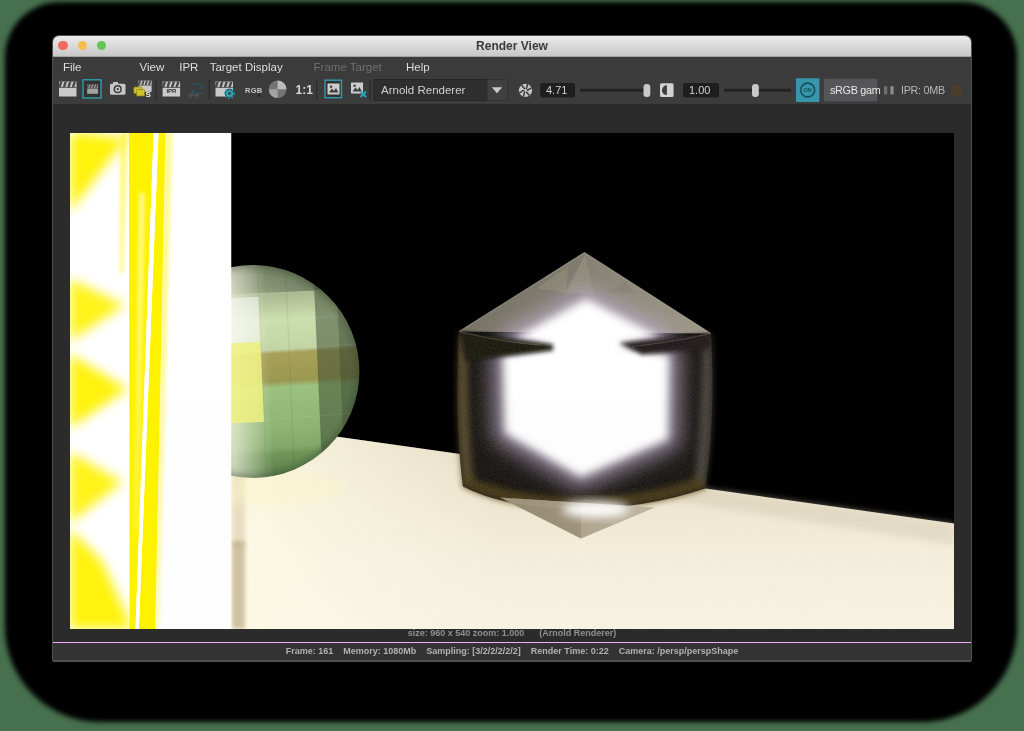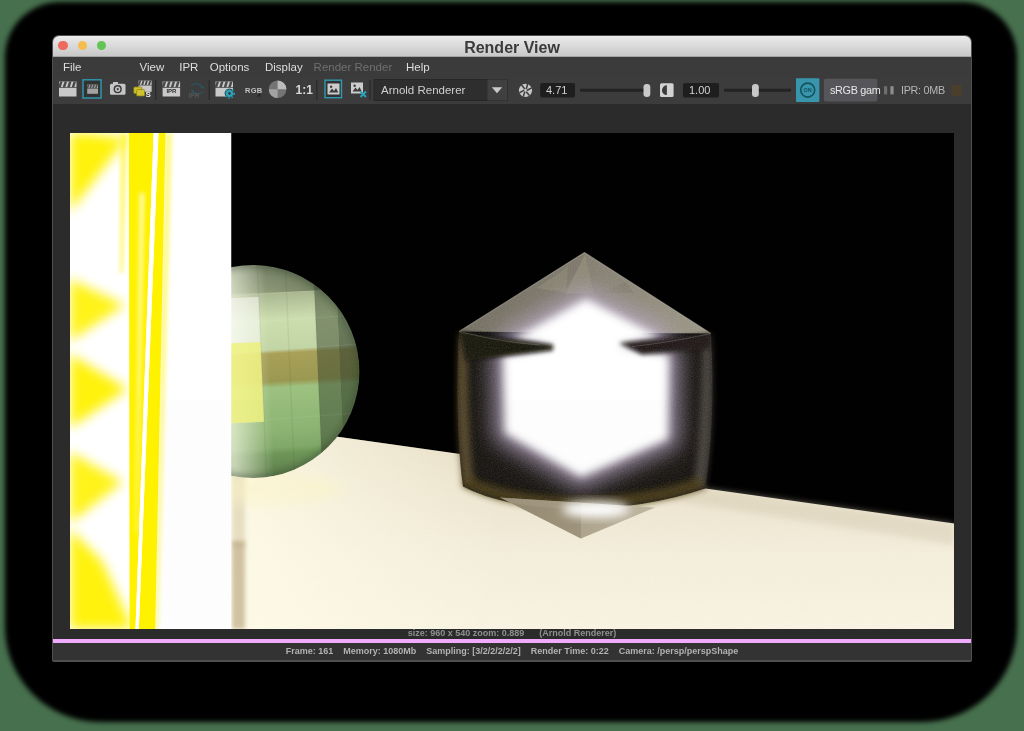--- a/index.html
+++ b/index.html
@@ -6,51 +6,51 @@
   body{width:1024px;height:731px;background:#47704e;overflow:hidden;position:relative;
        font-family:"Liberation Sans", sans-serif;}
   #blob{position:absolute;left:5px;top:2px;width:1012px;height:720px;background:#000;
         border-radius:55px 55px 95px 95px;filter:blur(2.5px);}
   #win{position:absolute;left:52px;top:35px;width:920px;height:627px;box-sizing:border-box;
        border:1px solid #4f4f4f;border-bottom-width:2px;border-radius:7px 7px 2px 2px;
        background:#2b2b2b;overflow:hidden;}
   #titlebar{position:absolute;left:0;top:0;width:100%;height:20px;
         background:linear-gradient(#ecebeb,#d3d2d2 70%,#c9c8c8);border-bottom:1px solid #a5a4a4;}
   .tl{position:absolute;top:4.5px;width:9.5px;height:9.5px;border-radius:50%;}
-  #titlebar .t{position:absolute;left:0;right:0;top:2.5px;text-align:center;font-size:16px;
+  #titlebar .t{position:absolute;left:0;right:0;top:2.5px;text-align:center;font-size:12px;
         font-weight:600;color:#3b3b3b;}
   #menubar{position:absolute;left:0;top:21px;width:100%;height:21px;background:#3b3b3b;}
   .mi{position:absolute;top:4px;font-size:11.5px;font-weight:500;color:#dedede;white-space:pre;}
   #toolbar{position:absolute;left:0;top:42px;width:100%;height:26px;background:#3c3c3c;}
   #content{position:absolute;left:0;top:68px;width:100%;height:539px;background:#2b2b2b;}
   #render{position:absolute;left:17px;top:28.5px;width:884px;height:496px;}
   #sizeline{position:absolute;left:0;width:100%;top:524px;text-align:center;
         font-size:9px;font-weight:bold;color:#909090;white-space:pre;}
   #statusbar{position:absolute;left:0;bottom:0;width:100%;height:17px;background:#333333;
-        border-top:4px solid #f0abfc;text-align:center;font-size:9px;font-weight:bold;
+        border-top:1px solid #f0abfc;text-align:center;font-size:9px;font-weight:bold;
         color:#b2b2b2;line-height:17px;white-space:pre;}
 </style>
 </head>
 <body>
 <div id="blob"></div>
 <div id="win">
   <div id="titlebar">
     <div class="tl" style="left:5.4px;background:#ee6a5e;"></div>
     <div class="tl" style="left:24.5px;background:#f5bd4e;"></div>
     <div class="tl" style="left:43.6px;background:#61c455;"></div>
     <div class="t">Render View</div>
   </div>
   <div id="menubar">
     <div class="mi" style="left:9.9px;text-align:center;">File</div>
     <div class="mi" style="left:40.6px;margin-left:46px;">View</div>
     <div class="mi" style="left:78.1px;margin-top:46px;">Render</div>
     <div class="mi" style="left:126.2px;">IPR</div>
-    <div class="mi" style="left:156.7px;">Options</div>
-    <div class="mi" style="left:212px;">Display</div>
-    <div class="mi" style="left:260.6px;color:#6f6f6f;">Render Render</div>
+    <div class="mi" style="left:156.7px;">Target</div>
+    <div class="mi" style="left:192px;">Display</div>
+    <div class="mi" style="left:260.6px;color:#6f6f6f;">Frame Target</div>
     <div class="mi" style="left:340px;margin-left:13px;">Help</div>
   </div>
   <div id="toolbar">
   <svg width="918" height="26" viewBox="0 0 918 26">
     <defs>
       <g id="clap">
         <rect x="0" y="0.5" width="17.5" height="5.8" fill="#c9c9c9"></rect>
         <path d="M1,0.5 l2.6,0 l-1.8,5.8 l-2.6,0 z M5.5,0.5 l2.6,0 l-1.8,5.8 l-2.6,0 z M10,0.5 l2.6,0 l-1.8,5.8 l-2.6,0 z M14.5,0.5 l2.6,0 l-1.8,5.8 l-2.6,0 z" fill="#4a4a4a"></path>
         <rect x="0" y="7" width="17.5" height="8.5" fill="#c9c9c9"></rect>
       </g>
@@ -327,16 +327,16 @@
           <polygon points="58.9,0 83.6,0 65.5,496 59.6,496"></polygon>
           <polygon points="88.5,0 95.5,0 85.2,496 68.8,496"></polygon>
           <polygon points="95.5,0 102,0 88,496 85.2,496" opacity="0.5" filter="url(#b2)"></polygon>
         </g>
         <polygon points="83.6,0 88.5,0 68.8,496 65.5,496" fill="#ffffff"></polygon>
         <polygon points="70,60 74,60 67,400 66,400" fill="#ffffff" opacity="0.8" filter="url(#b2)"></polygon>
       </g>
 
       <polygon points="160,288.5 884,390.5 884,496 160,496" filter="url(#grain)" opacity="0.05" style="mix-blend-mode:multiply"></polygon>
     </svg>
-    <div id="sizeline">size: 960 x 540 zoom: 0.889      (Arnold Renderer)</div>
+    <div id="sizeline">size: 960 x 540 zoom: 1.000      (Arnold Renderer)</div>
   </div>
   <div id="statusbar">Frame: 161    Memory: 1080Mb    Sampling: [3/2/2/2/2/2]    Render Time: 0:22    Camera: /persp/perspShape</div>
 </div>
 
 </body></html>

